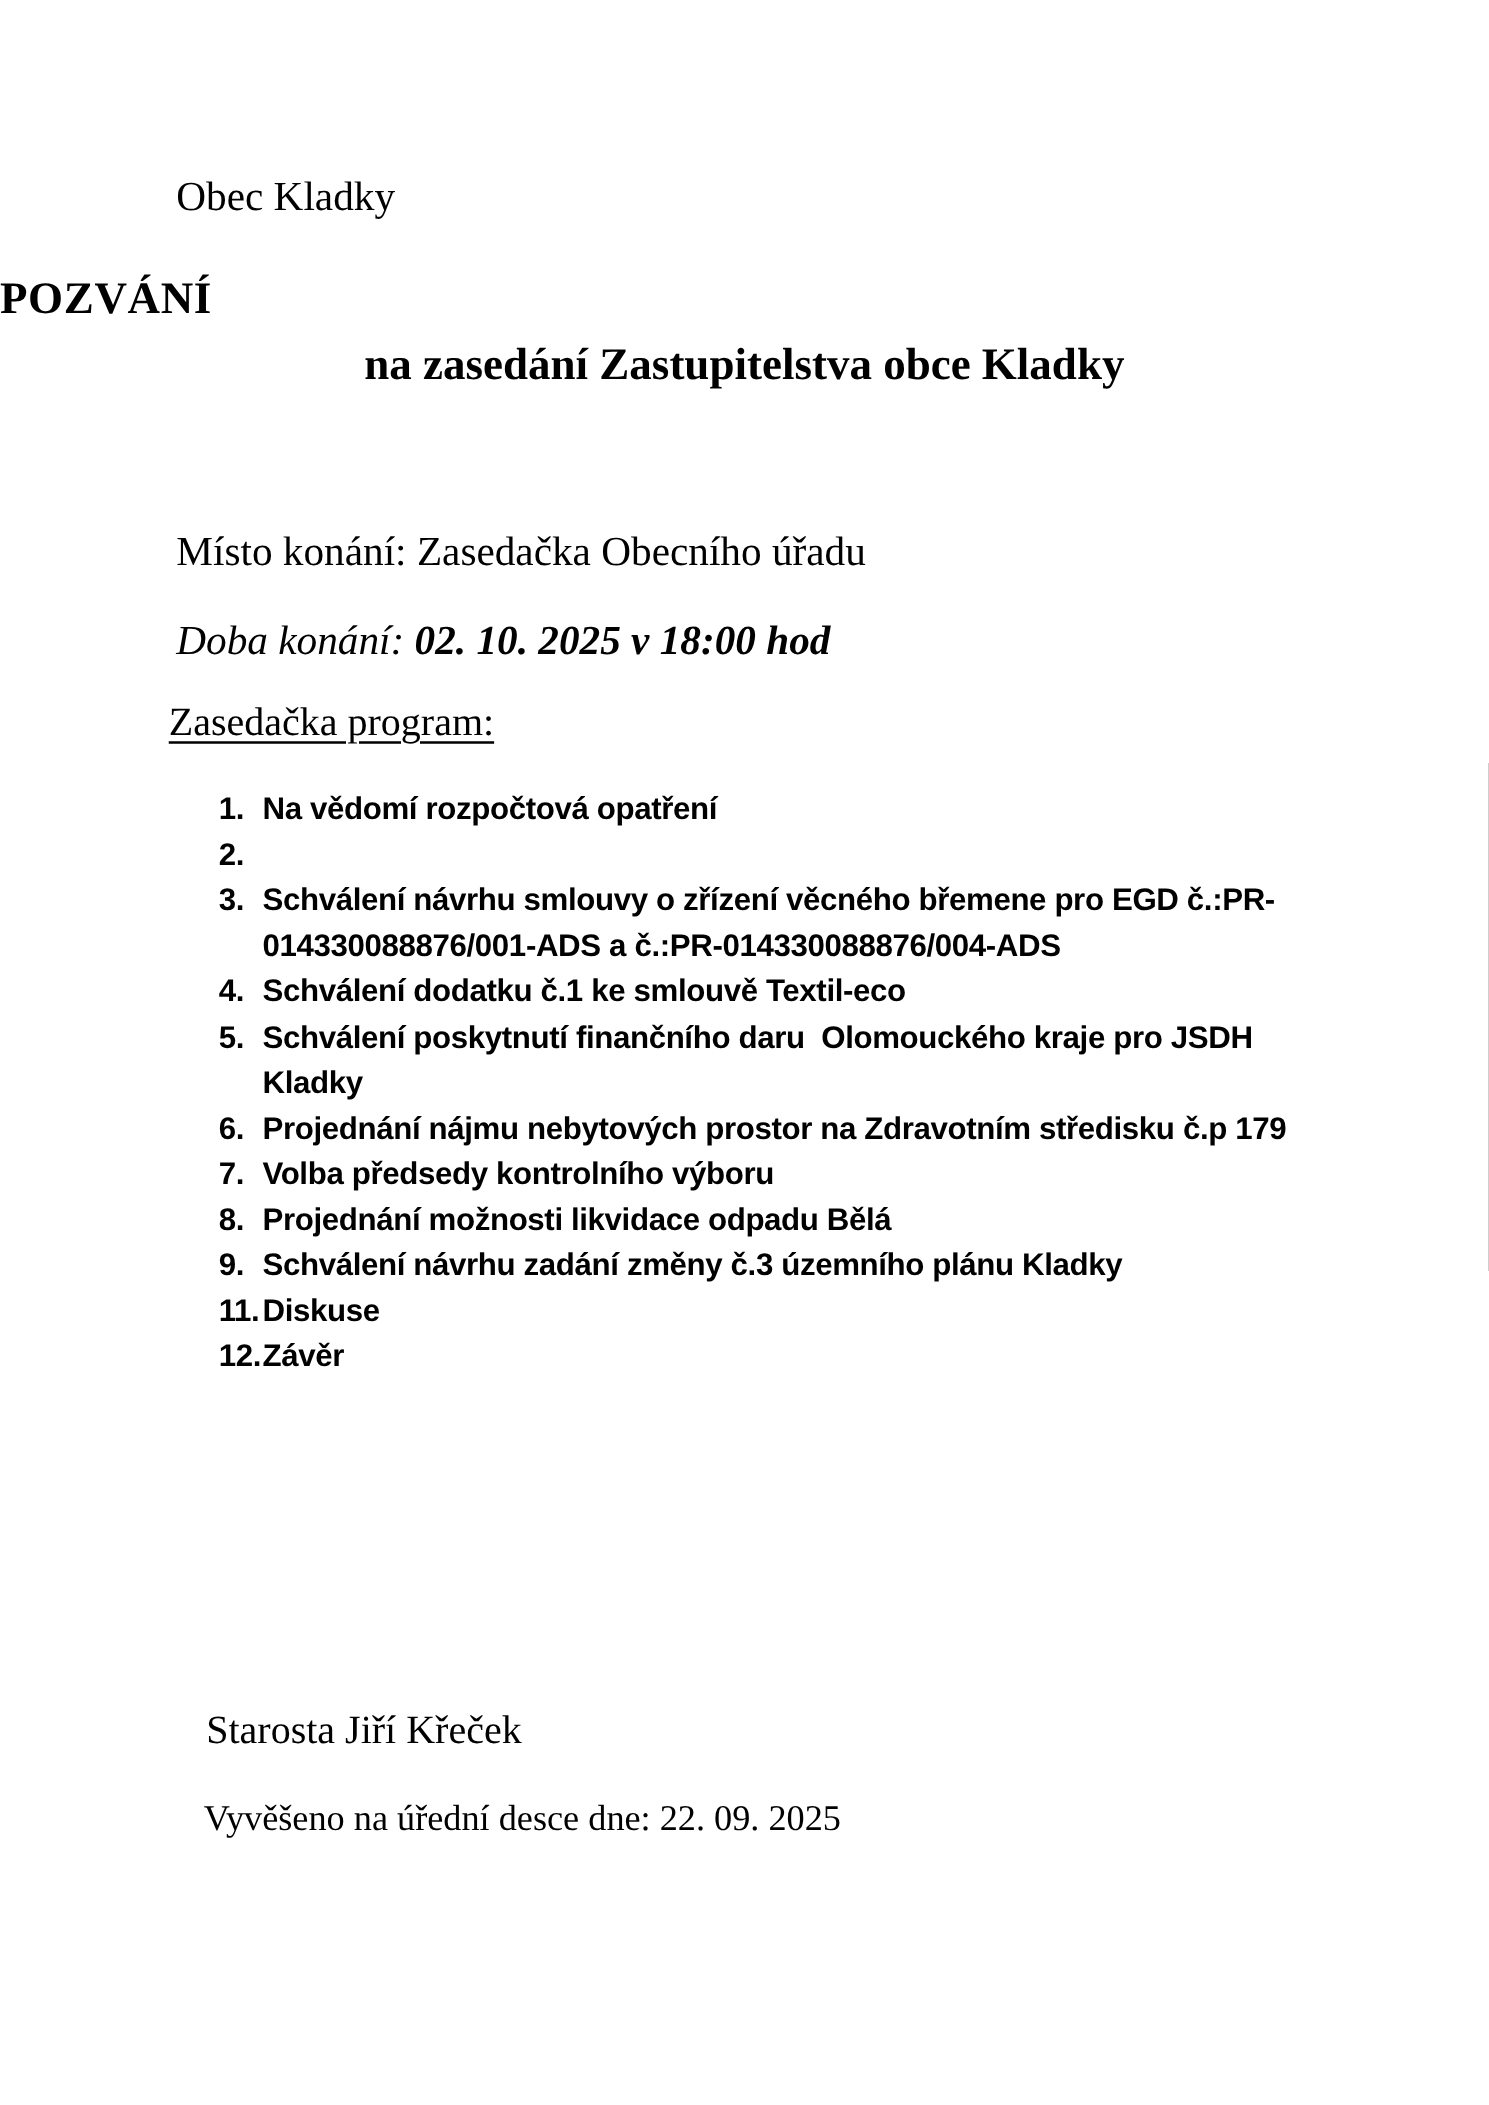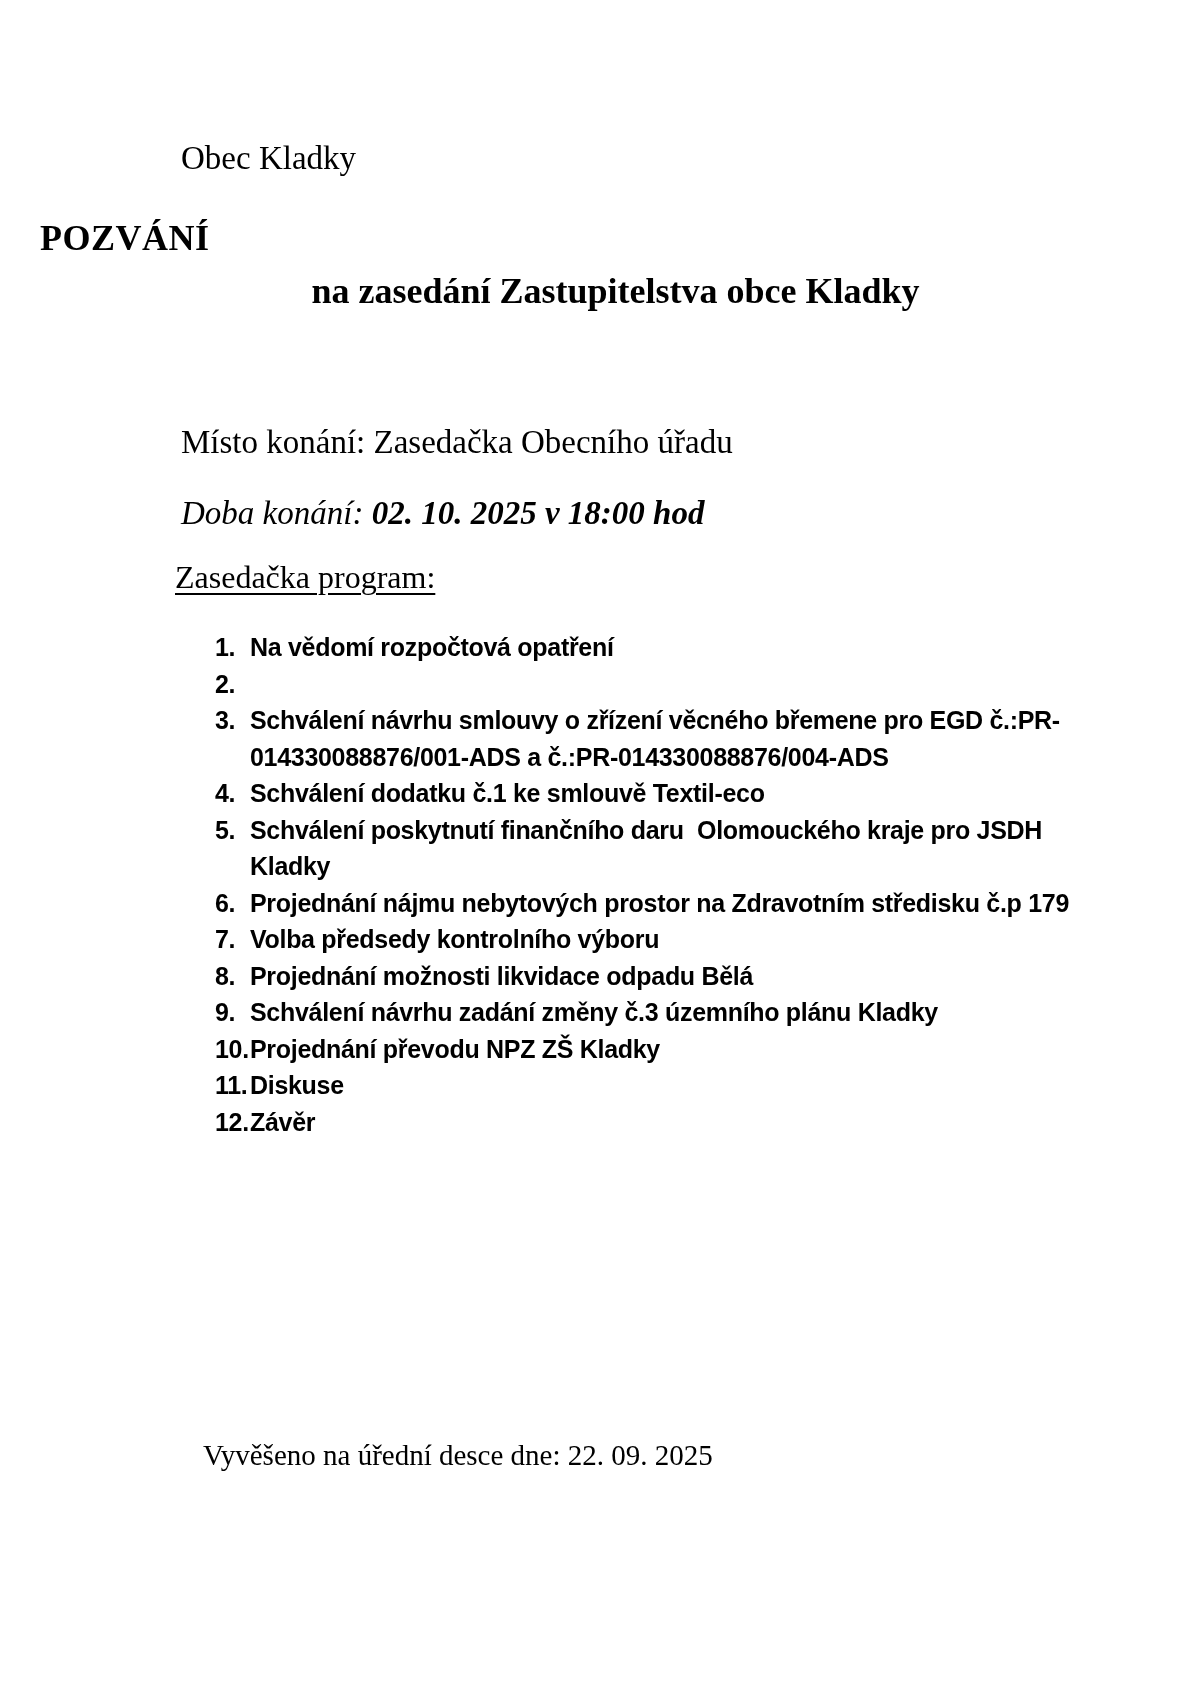--- a/index.html
+++ b/index.html
@@ -12,21 +12,21 @@
     width:1191px;
     height:1684px;
     margin:0 auto;
     background:var(--paper);
     color:var(--ink);
     overflow:hidden;
   }
   .serif{font-family:"Liberation Serif","DejaVu Serif",serif;}
   .sans{font-family:"Liberation Sans","DejaVu Sans",sans-serif;}
 
-  .abs{position:absolute;margin-left:40px;}
+  .abs{position:absolute;}
 
   .org{
     left:141px; top:140px;
     font-size:33px; line-height:1.1;
   }
   .title{
     left:0; right:0; top:219px;
     text-align:left;
     font-size:36px; font-weight:bold; line-height:1.1;
     letter-spacing:0.5px;
@@ -140,30 +140,27 @@
     </div>
     <div class="program-item">
       <span class="num">8.</span>
       <span class="txt">Projednání možnosti likvidace odpadu Bělá</span>
     </div>
     <div class="program-item">
       <span class="num">9.</span>
       <span class="txt">Schválení návrhu zadání změny č.3 územního plánu Kladky</span>
     </div>
     <div class="program-item">
-      <span class="num">10.</span>
-      <span class="txt">Projednání převodu NPZ ZŠ Kladky</span>
-    </div>
-    <div class="program-item">
       <span class="num">11.</span>
       <span class="txt">Diskuse</span>
     </div>
     <div class="program-item">
       <span class="num">12.</span>
       <span class="txt">Závěr</span>
     </div>
   </div>
 
+  <div class="abs signature serif">Starosta Jiří Křeček</div>
 
   <div class="abs posted serif">Vyvěšeno na úřední desce dne: 22. 09. 2025</div>
 
 
 </div>
 
 </body></html>

